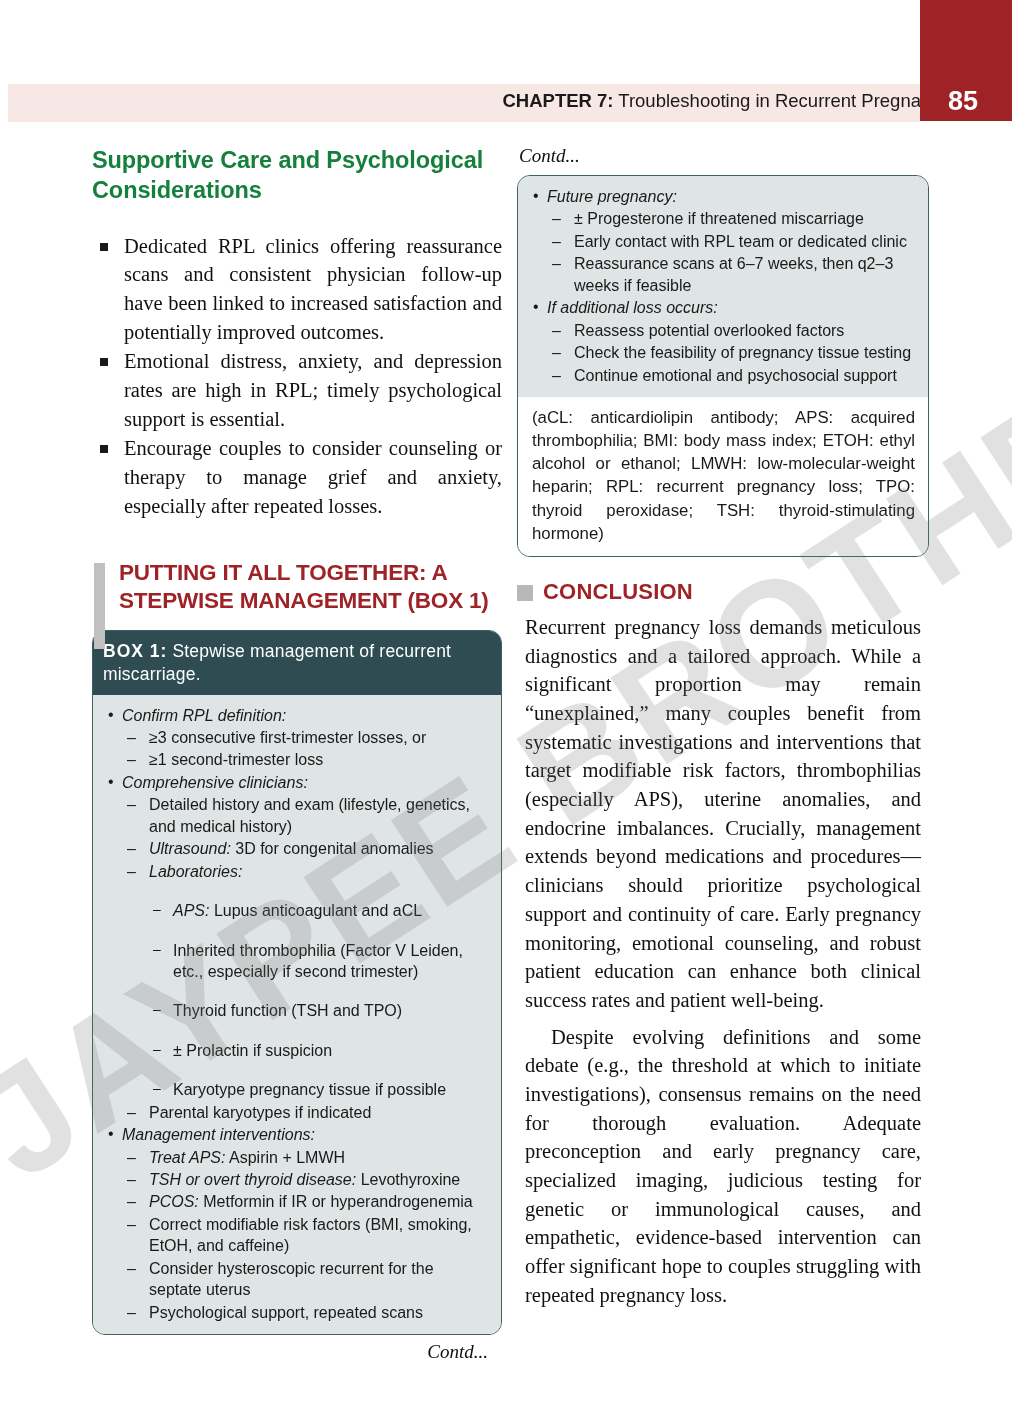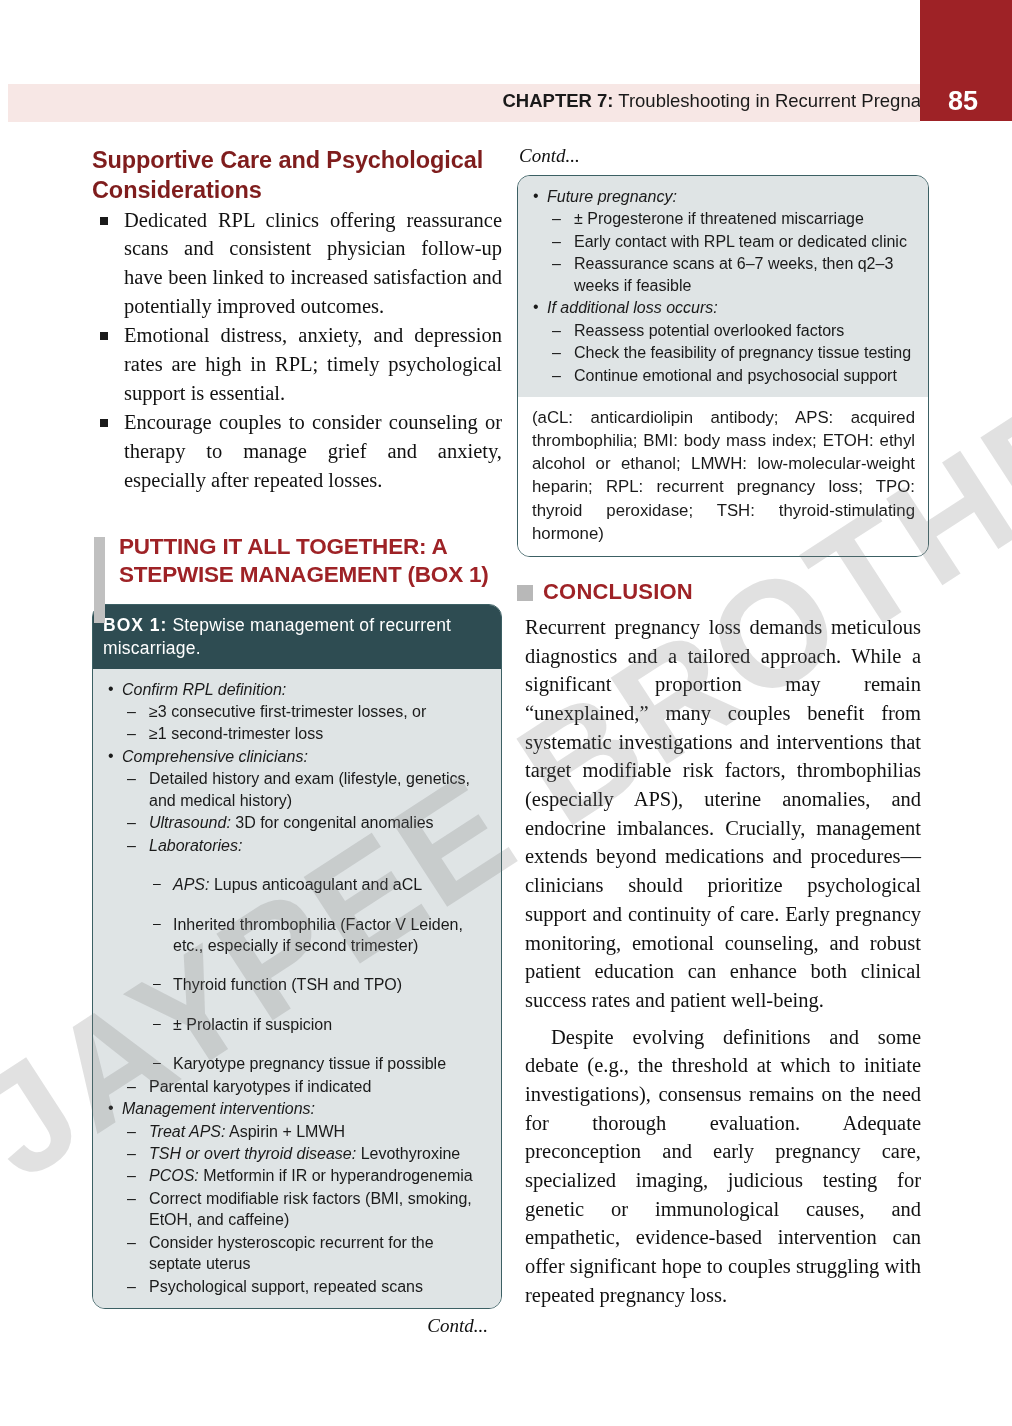--- a/index.html
+++ b/index.html
@@ -101,22 +101,22 @@
     width: 412px;
     z-index: 3;
   }
 
   
   h2.sec-head {
     font-family: "Liberation Sans", sans-serif;
     font-weight: bold;
     font-size: 23.5px;
     line-height: 1.29;
-    color: #7f1d1d;
-    margin: 0 0 0 0;
+    color: #15803d;
+    margin: 0 0 26px 0;
     letter-spacing: -0.1px;
   }
   .big-head-wrap {
     position: relative;
     margin: 38px 0 14px 0;
     padding-left: 27px;
   }
   .big-head-bar {
     position: absolute;
     left: 2px;

